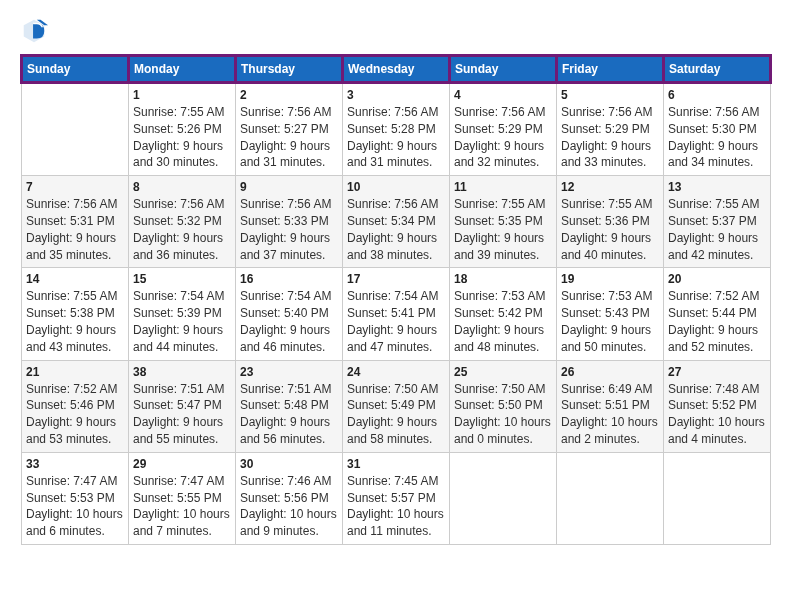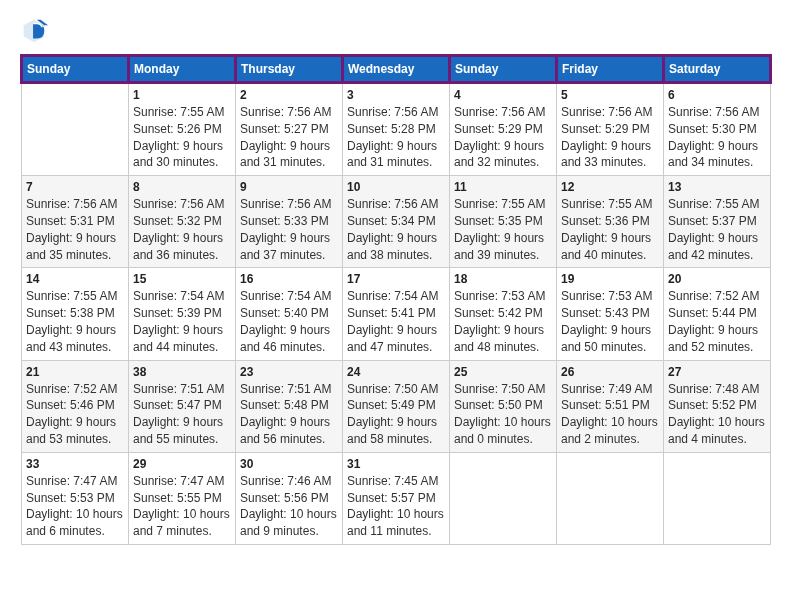--- a/index.html
+++ b/index.html
@@ -316,21 +316,21 @@
           </td>
           <td>
             <span class="day-number">25</span>
             <div class="day-info" style="white-space: pre-line;">Sunrise: 7:50 AM
 Sunset: 5:50 PM
 Daylight: 10 hours
 and 0 minutes.</div>
           </td>
           <td>
             <span class="day-number">26</span>
-            <div class="day-info" style="white-space: pre-line;">Sunrise: 7:49 AM
+            <div class="day-info" style="white-space: pre-line;">Sunrise: 6:49 AM
 Sunset: 5:51 PM
 Daylight: 10 hours
 and 2 minutes.</div>
           </td>
           <td>
             <span class="day-number">27</span>
             <div class="day-info" style="white-space: pre-line;">Sunrise: 7:48 AM
 Sunset: 5:52 PM
 Daylight: 10 hours
 and 4 minutes.</div>

